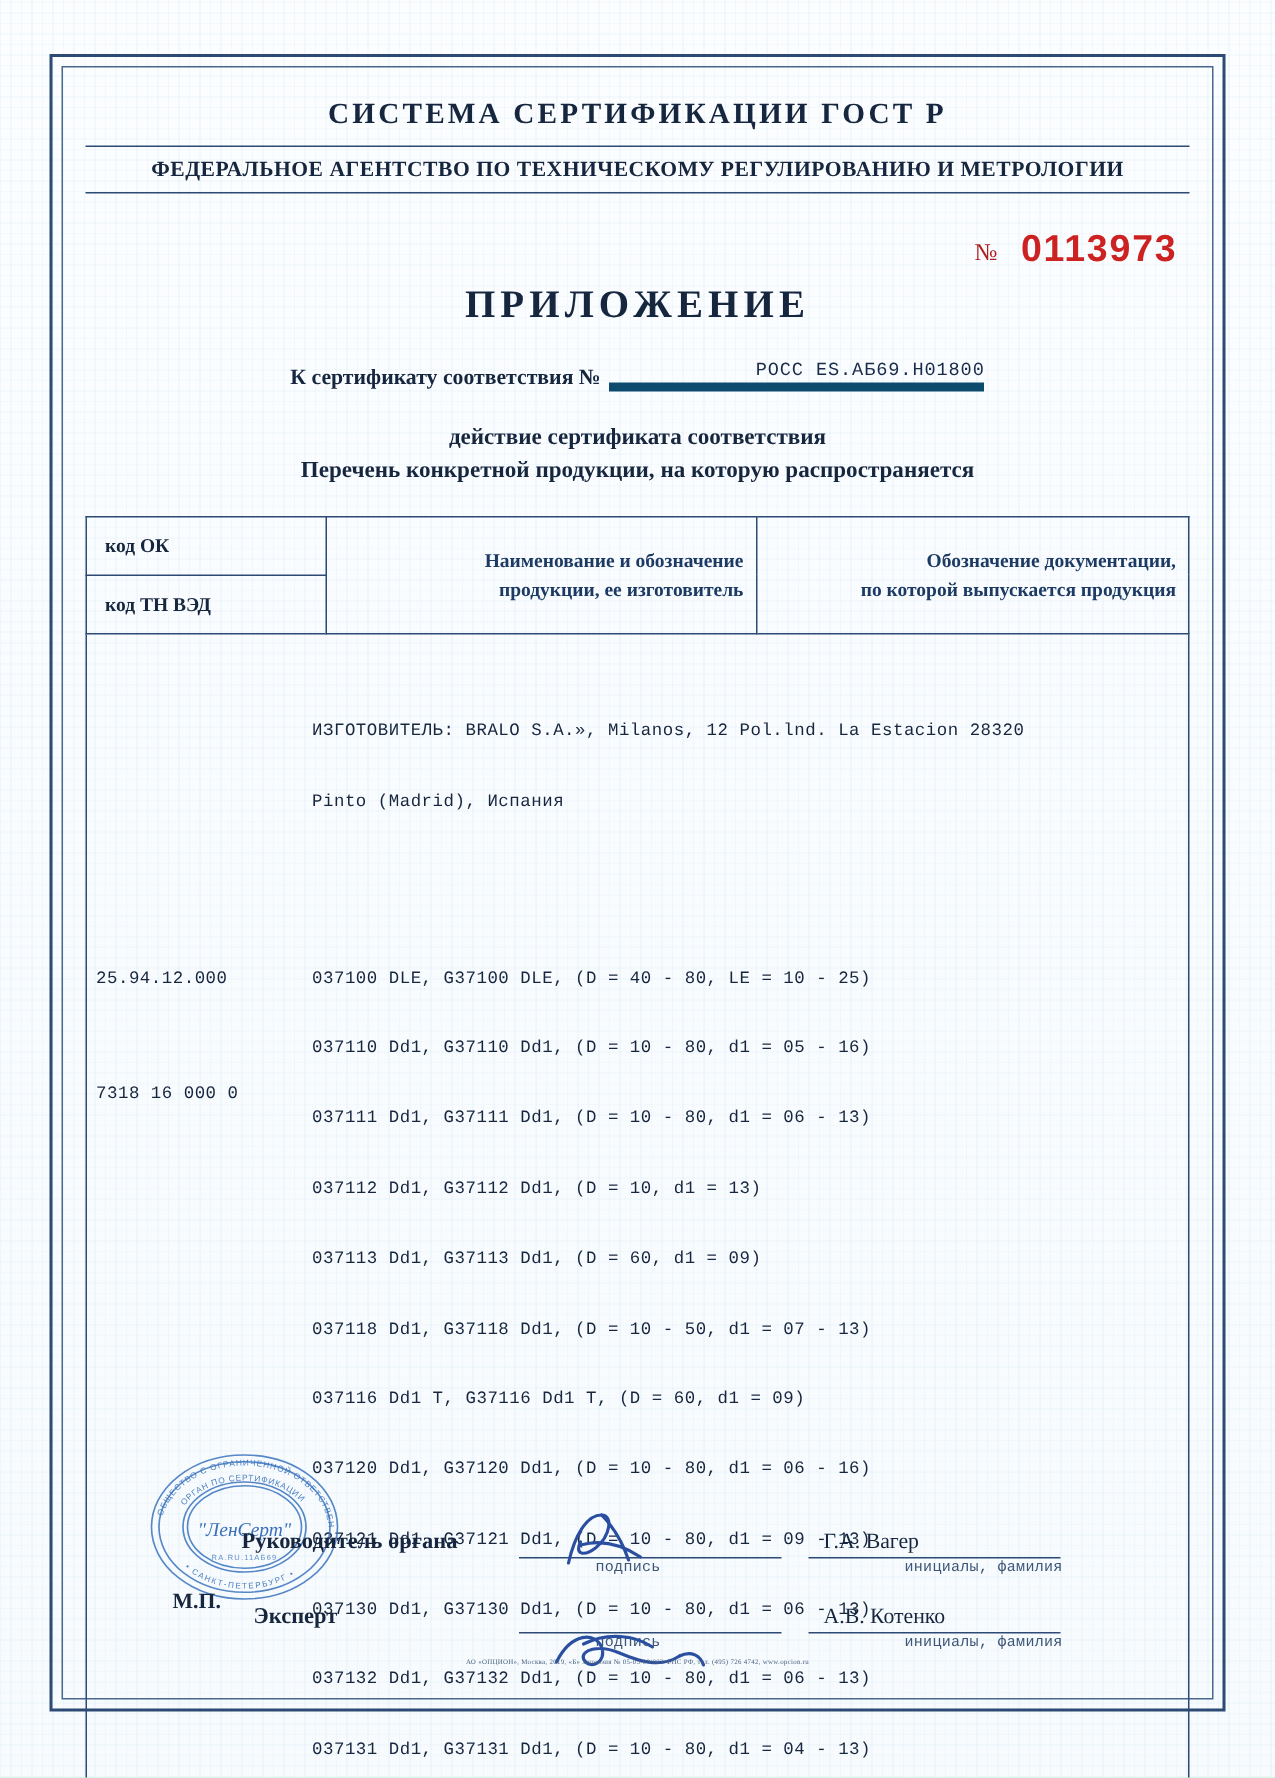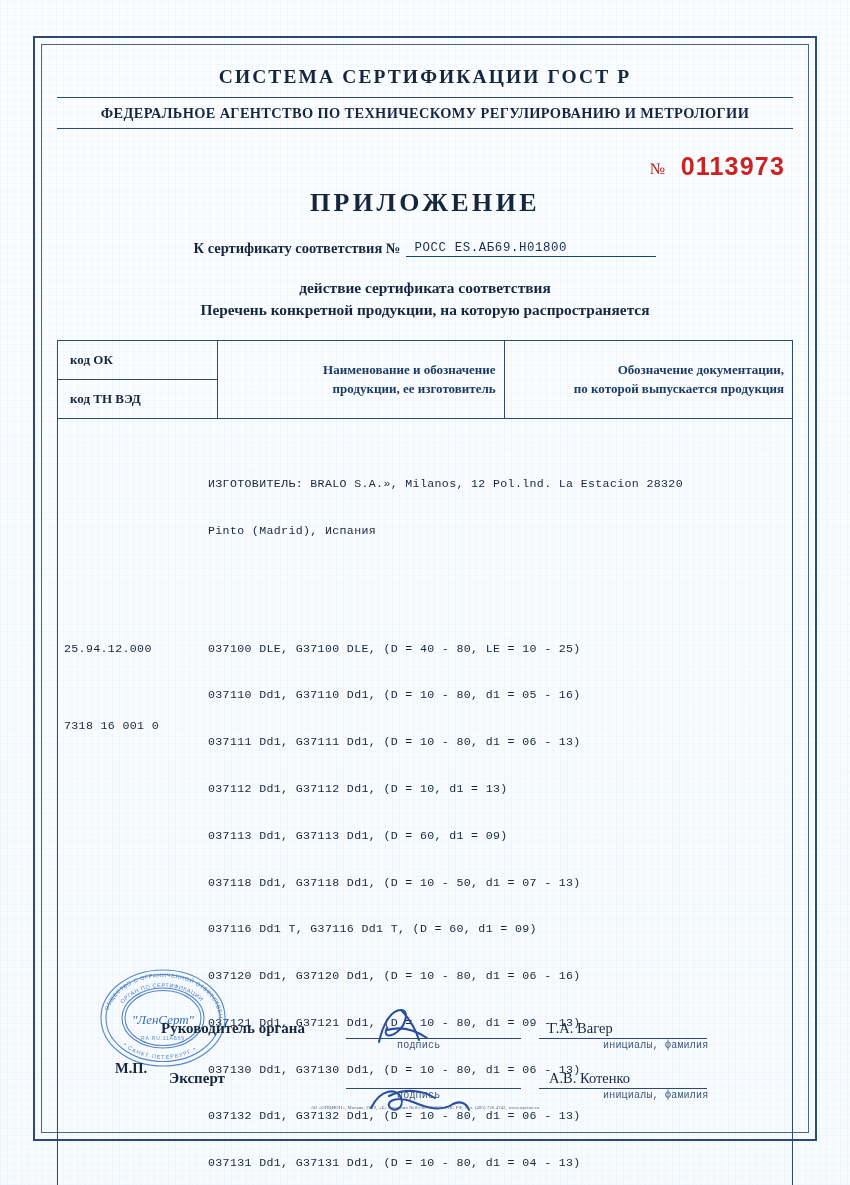--- a/index.html
+++ b/index.html
@@ -131,22 +131,22 @@
     font-size: 14.5px;
     font-weight: bold;
     vertical-align: bottom;
     padding-right: 6px;
     color: #16263f;
   }
   .certline .valwrap {
     display: inline-block;
     width: 250px;
     vertical-align: bottom;
-    border-bottom: 1px solid #0c4a6e;
-    text-align: left;
+    border-bottom: 6px solid #0c4a6e;
+    text-align: right;
     padding-bottom: 1px;
   }
   .certline .val {
     font-family: "Liberation Mono", monospace;
     font-size: 12.4px;
     letter-spacing: 0.6px;
     color: #1b2b4a;
     padding-left: 8px;
   }
 
@@ -361,21 +361,21 @@
         <td class="body-cell" colspan="3">
 
           <div class="mono maker">
             <div style="padding-left:144px">ИЗГОТОВИТЕЛЬ: BRALO S.A.», Milanos, 12 Pol.lnd. La Estacion 28320</div>
             <div style="padding-left:144px">Pinto (Madrid), Испания</div>
           </div>
 
           <div class="listgrid">
             <div class="codes mono">
               <div class="c1">25.94.12.000</div>
-              <div class="c2">7318 16 001 0</div>
+              <div class="c2">7318 16 000 0</div>
             </div>
             <div class="prods mono">
               <div>037100 DLE, G37100 DLE, (D = 40 - 80, LE = 10 - 25)</div>
               <div>037110 Dd1, G37110 Dd1, (D = 10 - 80, d1 = 05 - 16)</div>
               <div>037111 Dd1, G37111 Dd1, (D = 10 - 80, d1 = 06 - 13)</div>
               <div>037112 Dd1, G37112 Dd1, (D = 10, d1 = 13)</div>
               <div>037113 Dd1, G37113 Dd1, (D = 60, d1 = 09)</div>
               <div>037118 Dd1, G37118 Dd1, (D = 10 - 50, d1 = 07 - 13)</div>
               <div>037116 Dd1 T, G37116 Dd1 T, (D = 60, d1 = 09)</div>
               <div>037120 Dd1, G37120 Dd1, (D = 10 - 80, d1 = 06 - 16)</div>

